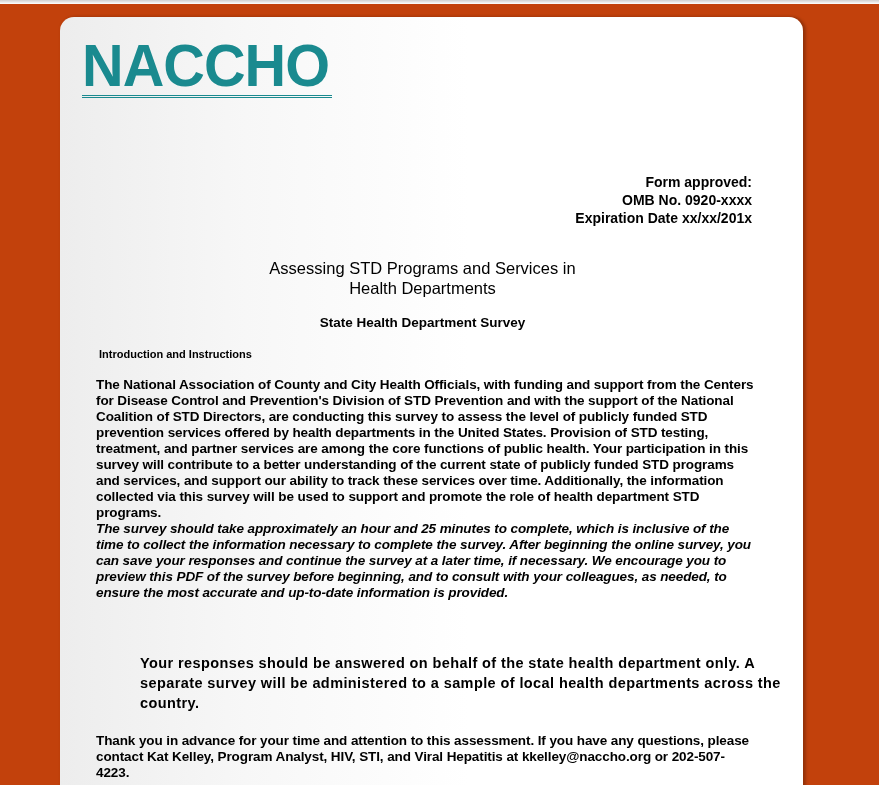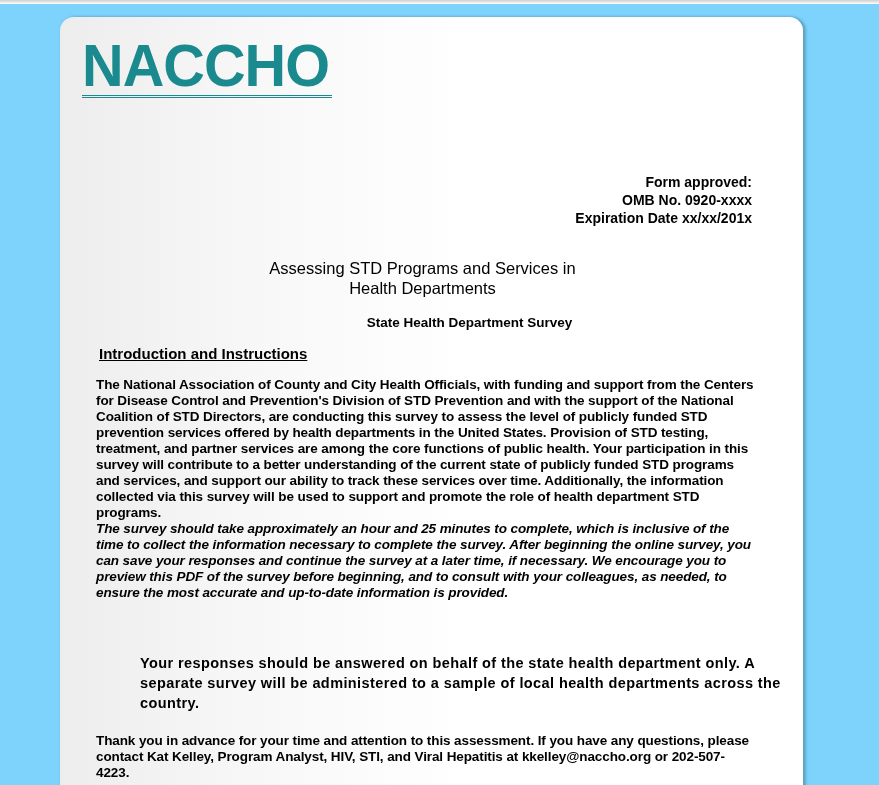--- a/index.html
+++ b/index.html
@@ -8,21 +8,21 @@
       width: 879px;
       height: 785px;
       overflow: hidden;
       background: #ffffff;
       font-family: "Liberation Sans", sans-serif;
     }
     .viewer {
       position: relative;
       width: 879px;
       height: 785px;
-      background: #7dd3fc;
+      background: #c2410c;
       overflow: hidden;
     }
     .top-shadow {
       position: absolute;
       left: 0; top: 0;
       width: 879px; height: 4px;
       background: linear-gradient(#cfcfcf, #ffffff);
     }
     .page {
       position: absolute;
@@ -88,30 +88,28 @@
     .subtitle {
       position: absolute;
       left: 0;
       width: 725px;
       top: 297px;
       text-align: center;
       font-weight: bold;
       font-size: 13.5px;
       line-height: 18px;
       color: #000;
-      padding-left: 47px;
     }
     .section-heading {
       position: absolute;
       left: 39px;
       top: 328px;
       font-weight: bold;
-      font-size: 15px;
+      font-size: 11px;
       line-height: 18px;
-      text-decoration: underline;
       color: #000;
     }
     .para {
       position: absolute;
       left: 36px;
       width: 660px;
       font-weight: bold;
       font-size: 13.5px;
       line-height: 16px;
       color: #000;

